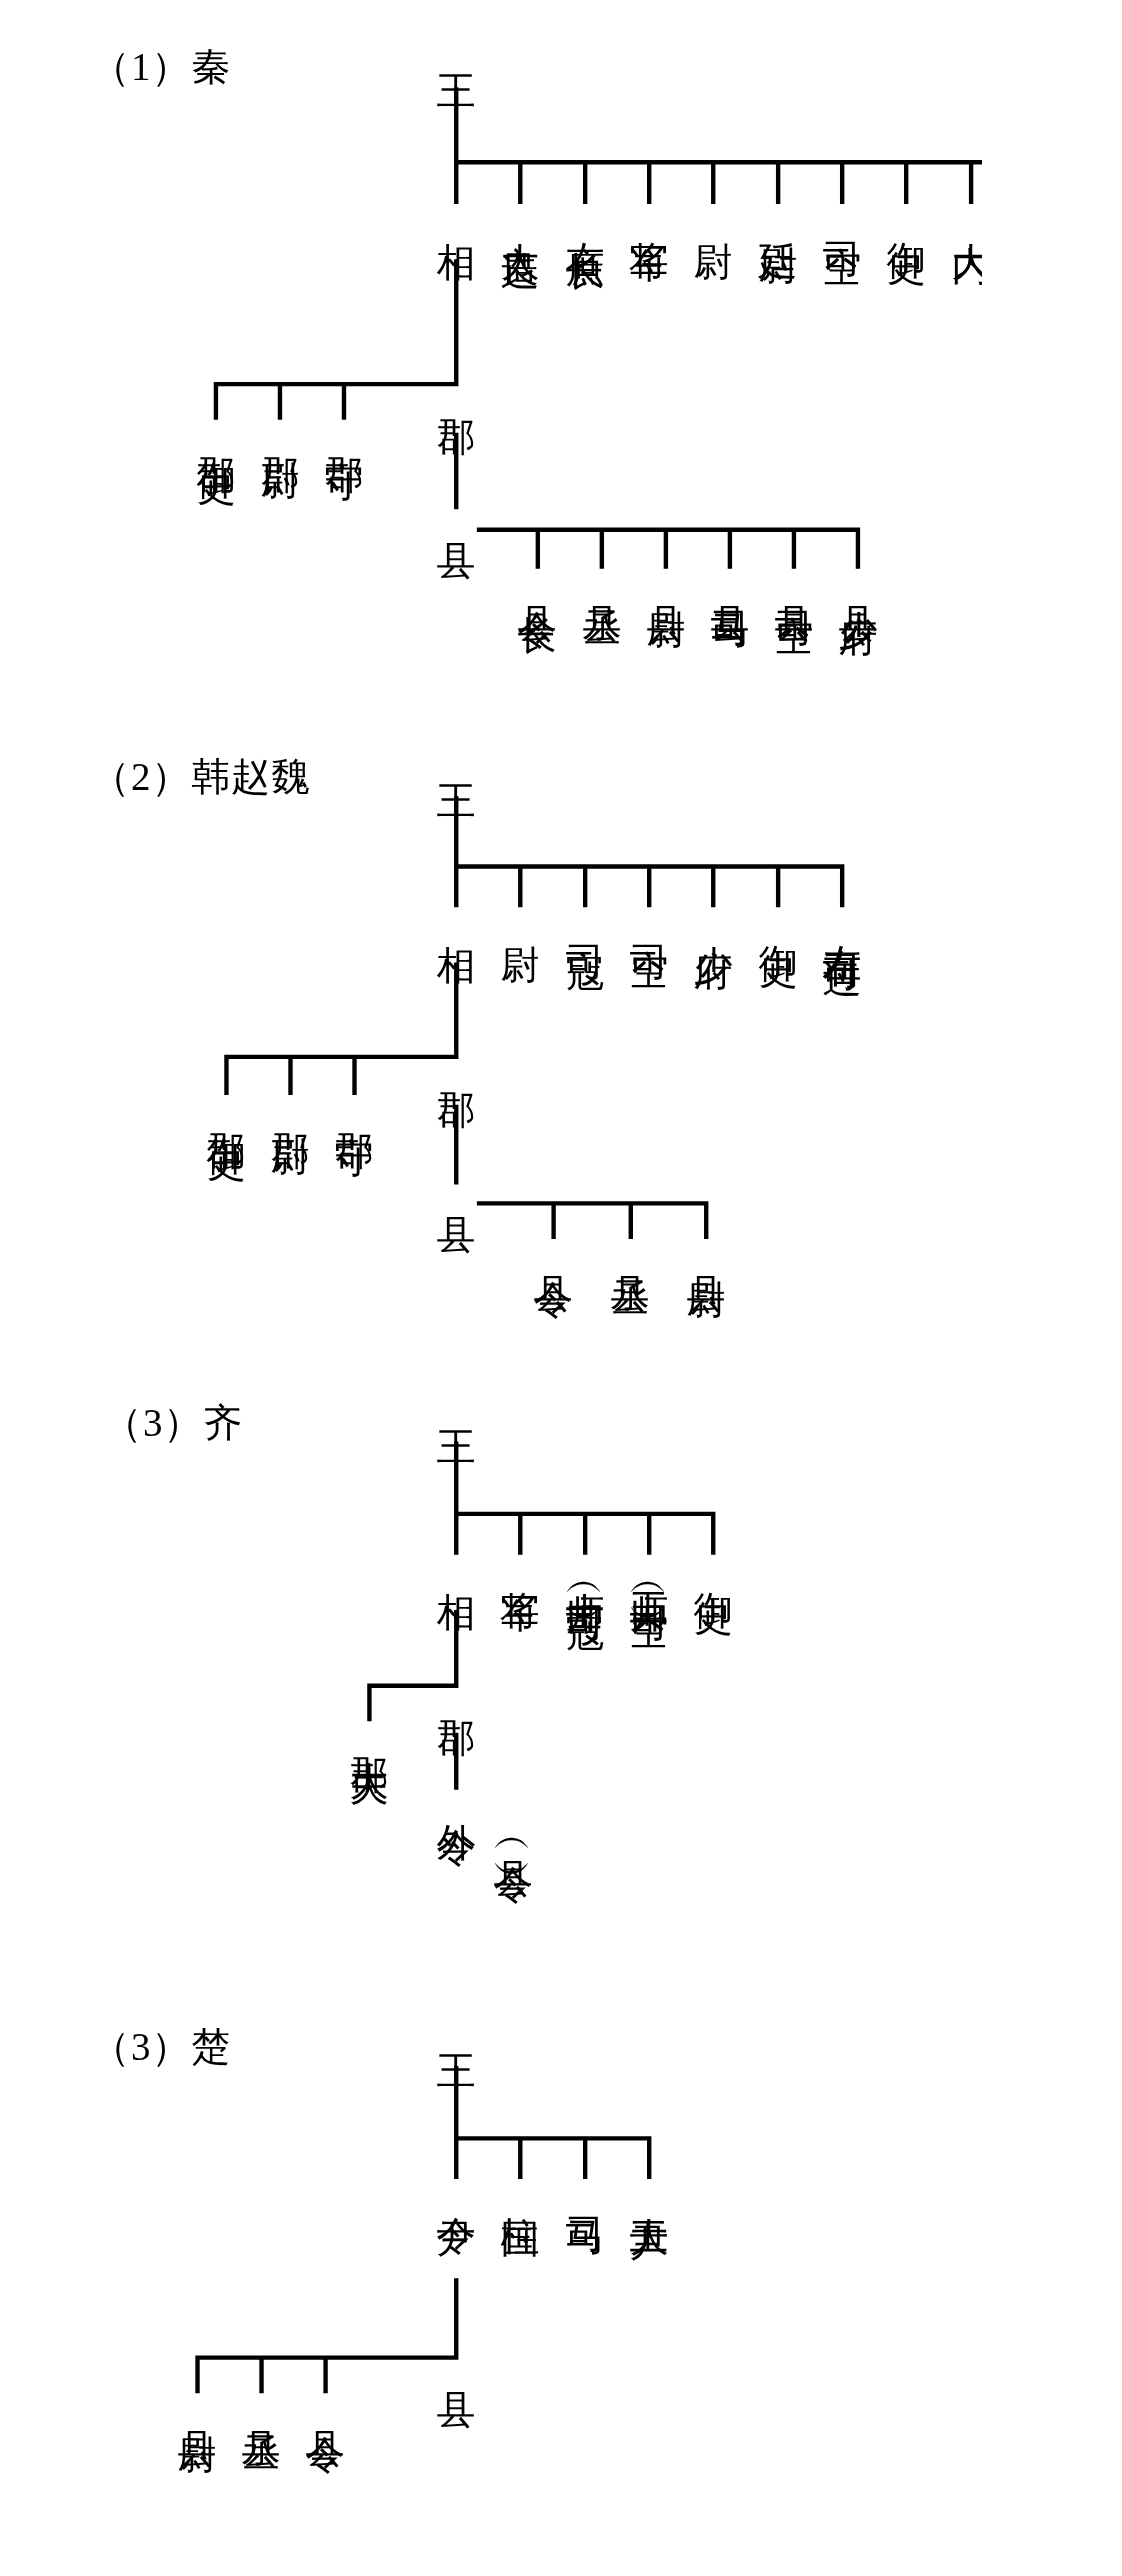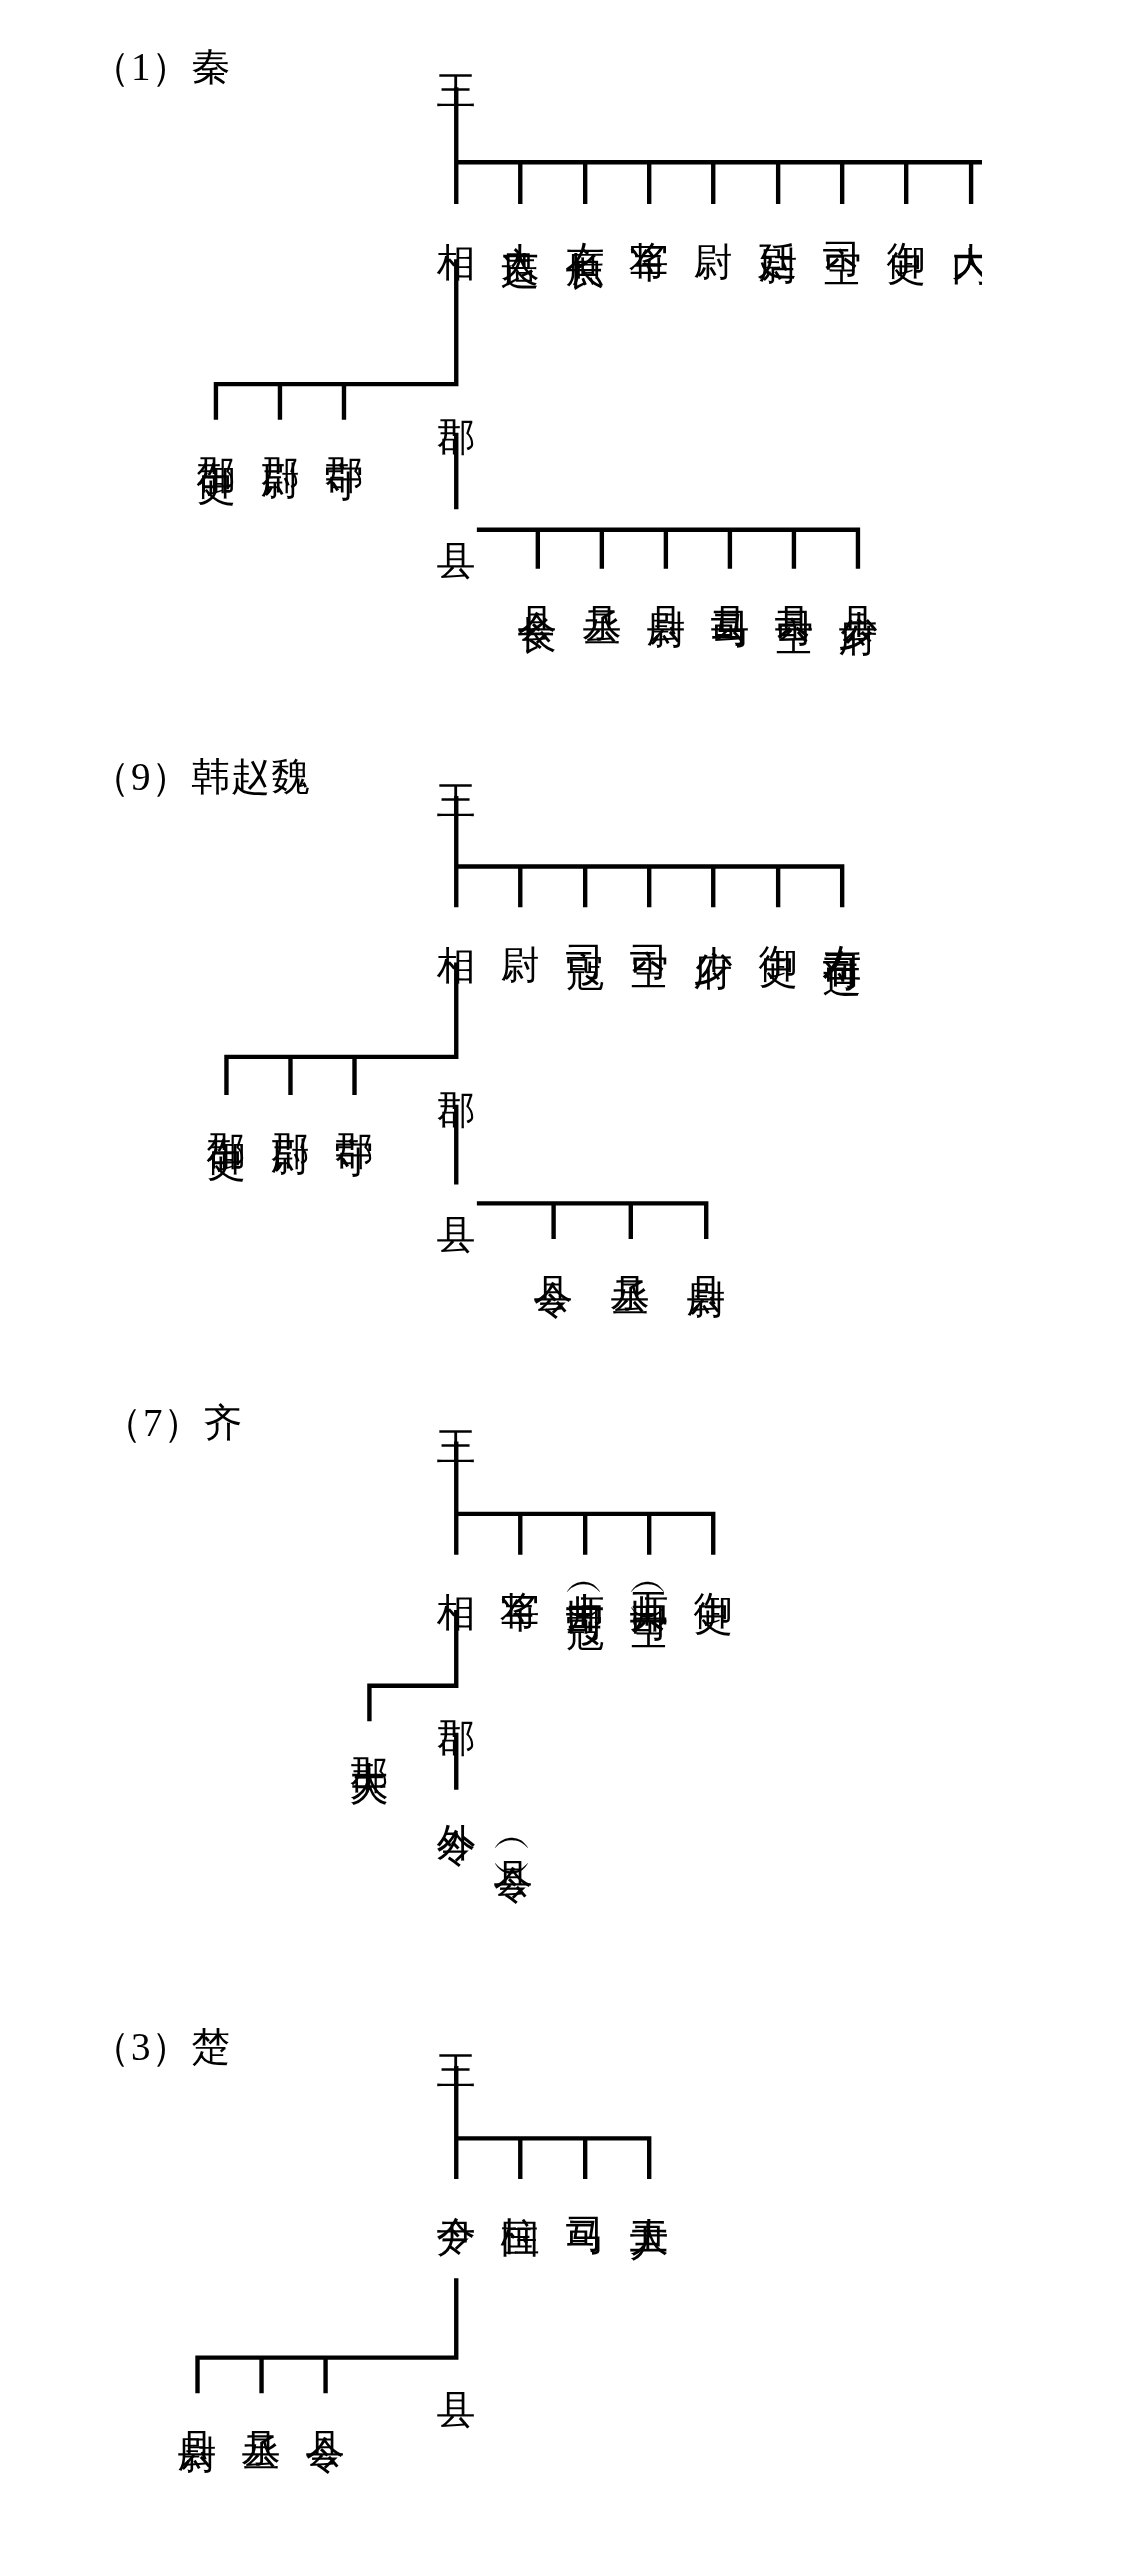--- a/index.html
+++ b/index.html
@@ -80,42 +80,42 @@
   <div class="v" style="left:324px;top:426px">郡守</div>
 
   <div class="v" style="left:436px;top:512px">县</div>
   <div class="v" style="left:517px;top:575px">县令长</div>
   <div class="v" style="left:582px;top:575px">县丞</div>
   <div class="v" style="left:646px;top:575px">县尉</div>
   <div class="v" style="left:710px;top:575px">县司马</div>
   <div class="v" style="left:774px;top:575px">县司空</div>
   <div class="v" style="left:838px;top:575px">县少府</div>
 
-  <div class="h" style="left:91px;top:756px">（9）韩赵魏</div>
+  <div class="h" style="left:91px;top:756px">（2）韩赵魏</div>
   <div class="v" style="left:436px;top:754px">王</div>
 
   <div class="v" style="left:436px;top:914px">相</div>
   <div class="v" style="left:500px;top:914px">尉</div>
   <div class="v" style="left:565px;top:914px">司寇</div>
   <div class="v" style="left:629px;top:914px">司空</div>
   <div class="v" style="left:693px;top:914px">少府</div>
   <div class="v" style="left:758px;top:914px">御史</div>
   <div class="v" style="left:822px;top:914px">左右司过</div>
 
   <div class="v" style="left:436px;top:1061px">郡</div>
   <div class="v" style="left:206px;top:1102px">郡御史</div>
   <div class="v" style="left:270px;top:1102px">郡尉</div>
   <div class="v" style="left:334px;top:1102px">郡守</div>
 
   <div class="v" style="left:436px;top:1186px">县</div>
   <div class="v" style="left:533px;top:1245px">县令</div>
   <div class="v" style="left:610px;top:1245px">县丞</div>
   <div class="v" style="left:686px;top:1245px">县尉</div>
 
-  <div class="h" style="left:103px;top:1402px">（7）齐</div>
+  <div class="h" style="left:103px;top:1402px">（3）齐</div>
   <div class="v" style="left:436px;top:1400px">王</div>
 
   <div class="v" style="left:436px;top:1561px">相</div>
   <div class="v" style="left:500px;top:1561px">将军</div>
   <div class="v" style="left:565px;top:1561px">士师（司寇）</div>
   <div class="v" style="left:629px;top:1561px">工师（司空）</div>
   <div class="v" style="left:693px;top:1561px">御史</div>
 
   <div class="v" style="left:436px;top:1689px">郡</div>
   <div class="v" style="left:349px;top:1726px">郡大夫</div>

